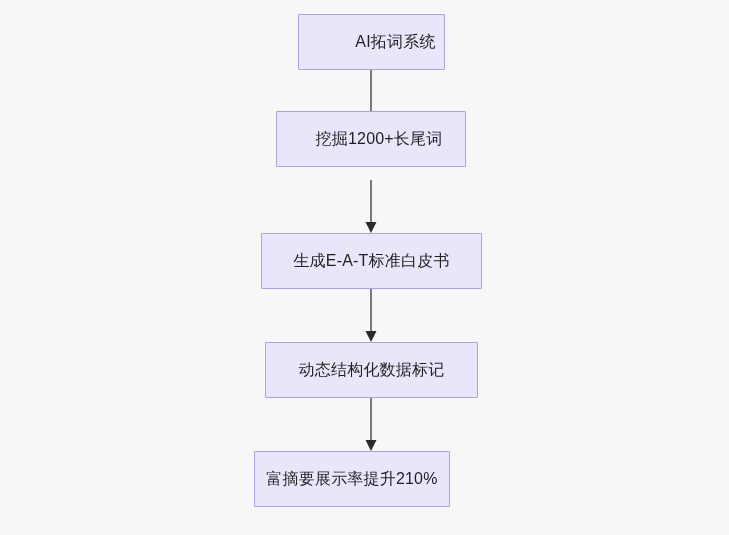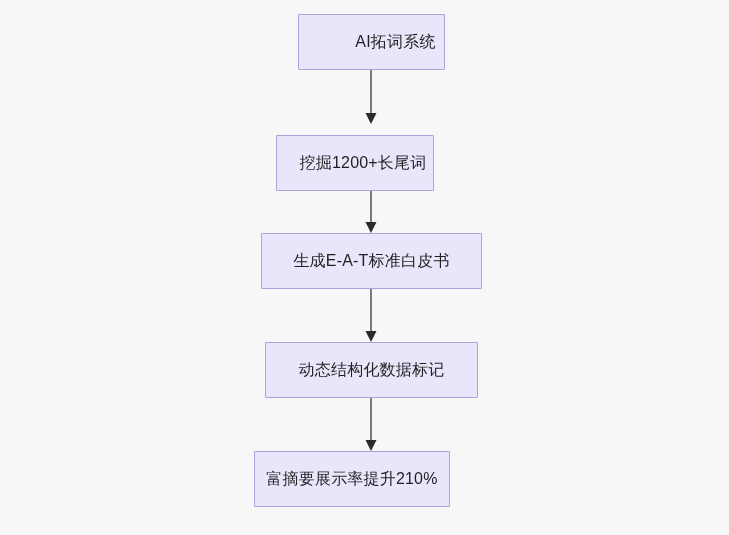--- a/index.html
+++ b/index.html
@@ -34,21 +34,21 @@
   .node-label {
     font-size: 16px;
     line-height: 1.2;
     color: #1f2020;
     letter-spacing: 0.2px;
     white-space: nowrap;
     user-select: none;
   }
 
   .node-1 { left: 298px; top: 14px;  width: 147px; height: 56px; padding-left: 48px; }
-  .node-2 { left: 276px; top: 135px; width: 158px; height: 56px; padding-left: 16px; }
+  .node-2 { left: 276px; top: 111px; width: 190px; height: 56px; padding-left: 16px; }
   .node-3 { left: 261px; top: 233px; width: 221px; height: 56px; }
   .node-4 { left: 265px; top: 342px; width: 213px; height: 56px; }
   .node-5 { left: 254px; top: 451px; width: 196px; height: 56px; }
 
   
   .edge {
     position: absolute;
     left: 0;
     top: 0;
     width: 729px;

